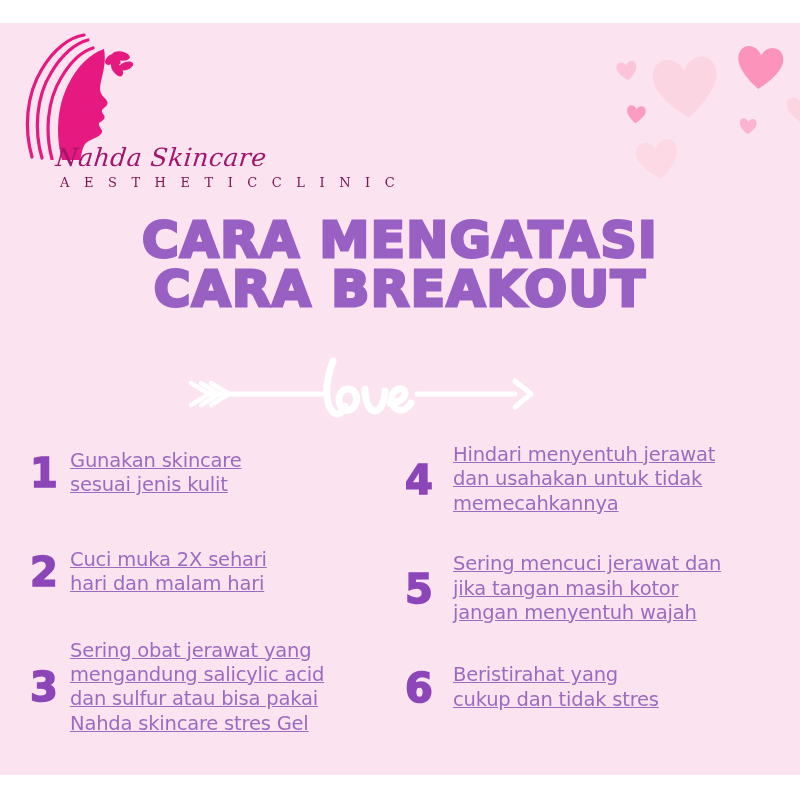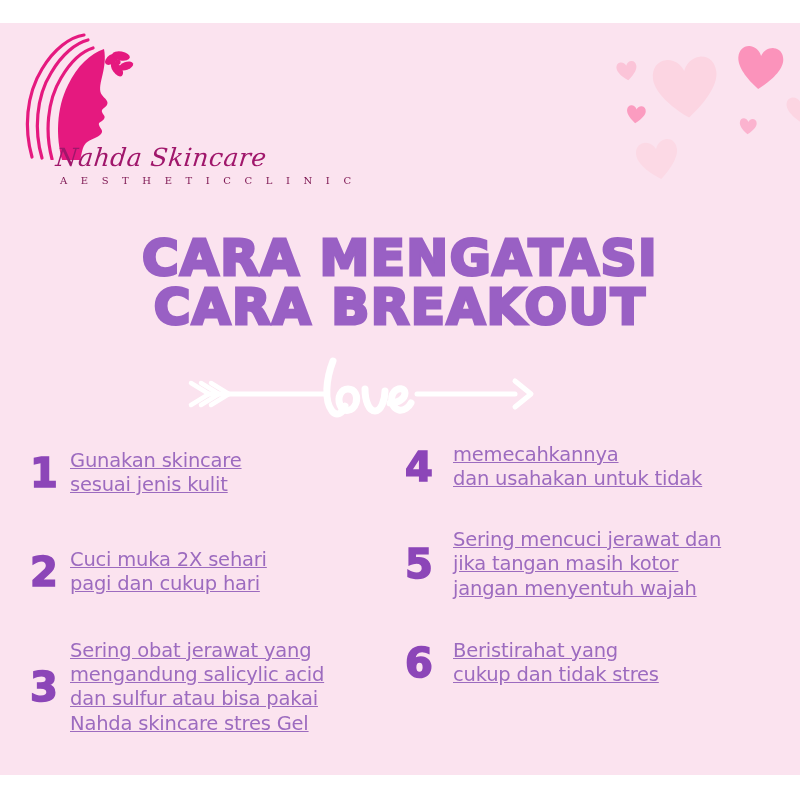--- a/index.html
+++ b/index.html
@@ -32,27 +32,27 @@
   #logo-word{
     position:absolute;left:48px;top:118px;width:220px;
     font-family:"DejaVu Serif", serif;
     font-style:italic;font-size:25px;color:#a0176b;
     letter-spacing:.5px;white-space:nowrap;
     transform:skewX(-6deg);
   }
   #logo-sub{
     position:absolute;left:52px;top:150px;width:210px;
     font-family:"DejaVu Serif", serif;
-    font-size:10px;color:#7c1450;letter-spacing:5.2px;
+    font-size:13px;color:#7c1450;letter-spacing:5.2px;
     white-space:nowrap;
   }
 
   
   #title{
-    position:absolute;left:0;top:211px;width:800px;text-align:center;
+    position:absolute;left:0;top:193px;width:800px;text-align:center;
     color:#9960c4;
     font-family:"DejaVu Sans", sans-serif;
     font-weight:bold;font-size:50px;line-height:.98;
     letter-spacing:1.5px;
     -webkit-text-stroke:3px #9960c4;
     paint-order:stroke fill;
   }
   #title .tline{display:block;}
 
   
@@ -207,40 +207,41 @@
           <div class="tip-num">1</div>
           <div class="tip-body">
             <span class="l">Gunakan skincare</span>
             <span class="l">sesuai jenis kulit</span>
           </div>
         </div>
         <div class="tip">
           <div class="tip-num">2</div>
           <div class="tip-body">
             <span class="l">Cuci muka 2X sehari</span>
-            <span class="l">pagi dan cukup hari</span>
+            <span class="l">hari dan malam hari</span>
           </div>
         </div>
         <div class="tip">
           <div class="tip-num">3</div>
           <div class="tip-body">
             <span class="l">Sering obat jerawat yang</span>
             <span class="l">mengandung salicylic acid</span>
             <span class="l">dan sulfur atau bisa pakai</span>
             <span class="l">Nahda skincare stres Gel</span>
           </div>
         </div>
       </div>
 
     <div id="col-right" class="col">
         <div class="tip">
           <div class="tip-num">4</div>
           <div class="tip-body">
+            <span class="l">Hindari menyentuh jerawat</span>
+            <span class="l">dan usahakan untuk tidak</span>
             <span class="l">memecahkannya</span>
-            <span class="l">dan usahakan untuk tidak</span>
           </div>
         </div>
         <div class="tip">
           <div class="tip-num">5</div>
           <div class="tip-body">
             <span class="l">Sering mencuci jerawat dan</span>
             <span class="l">jika tangan masih kotor</span>
             <span class="l">jangan menyentuh wajah</span>
           </div>
         </div>

